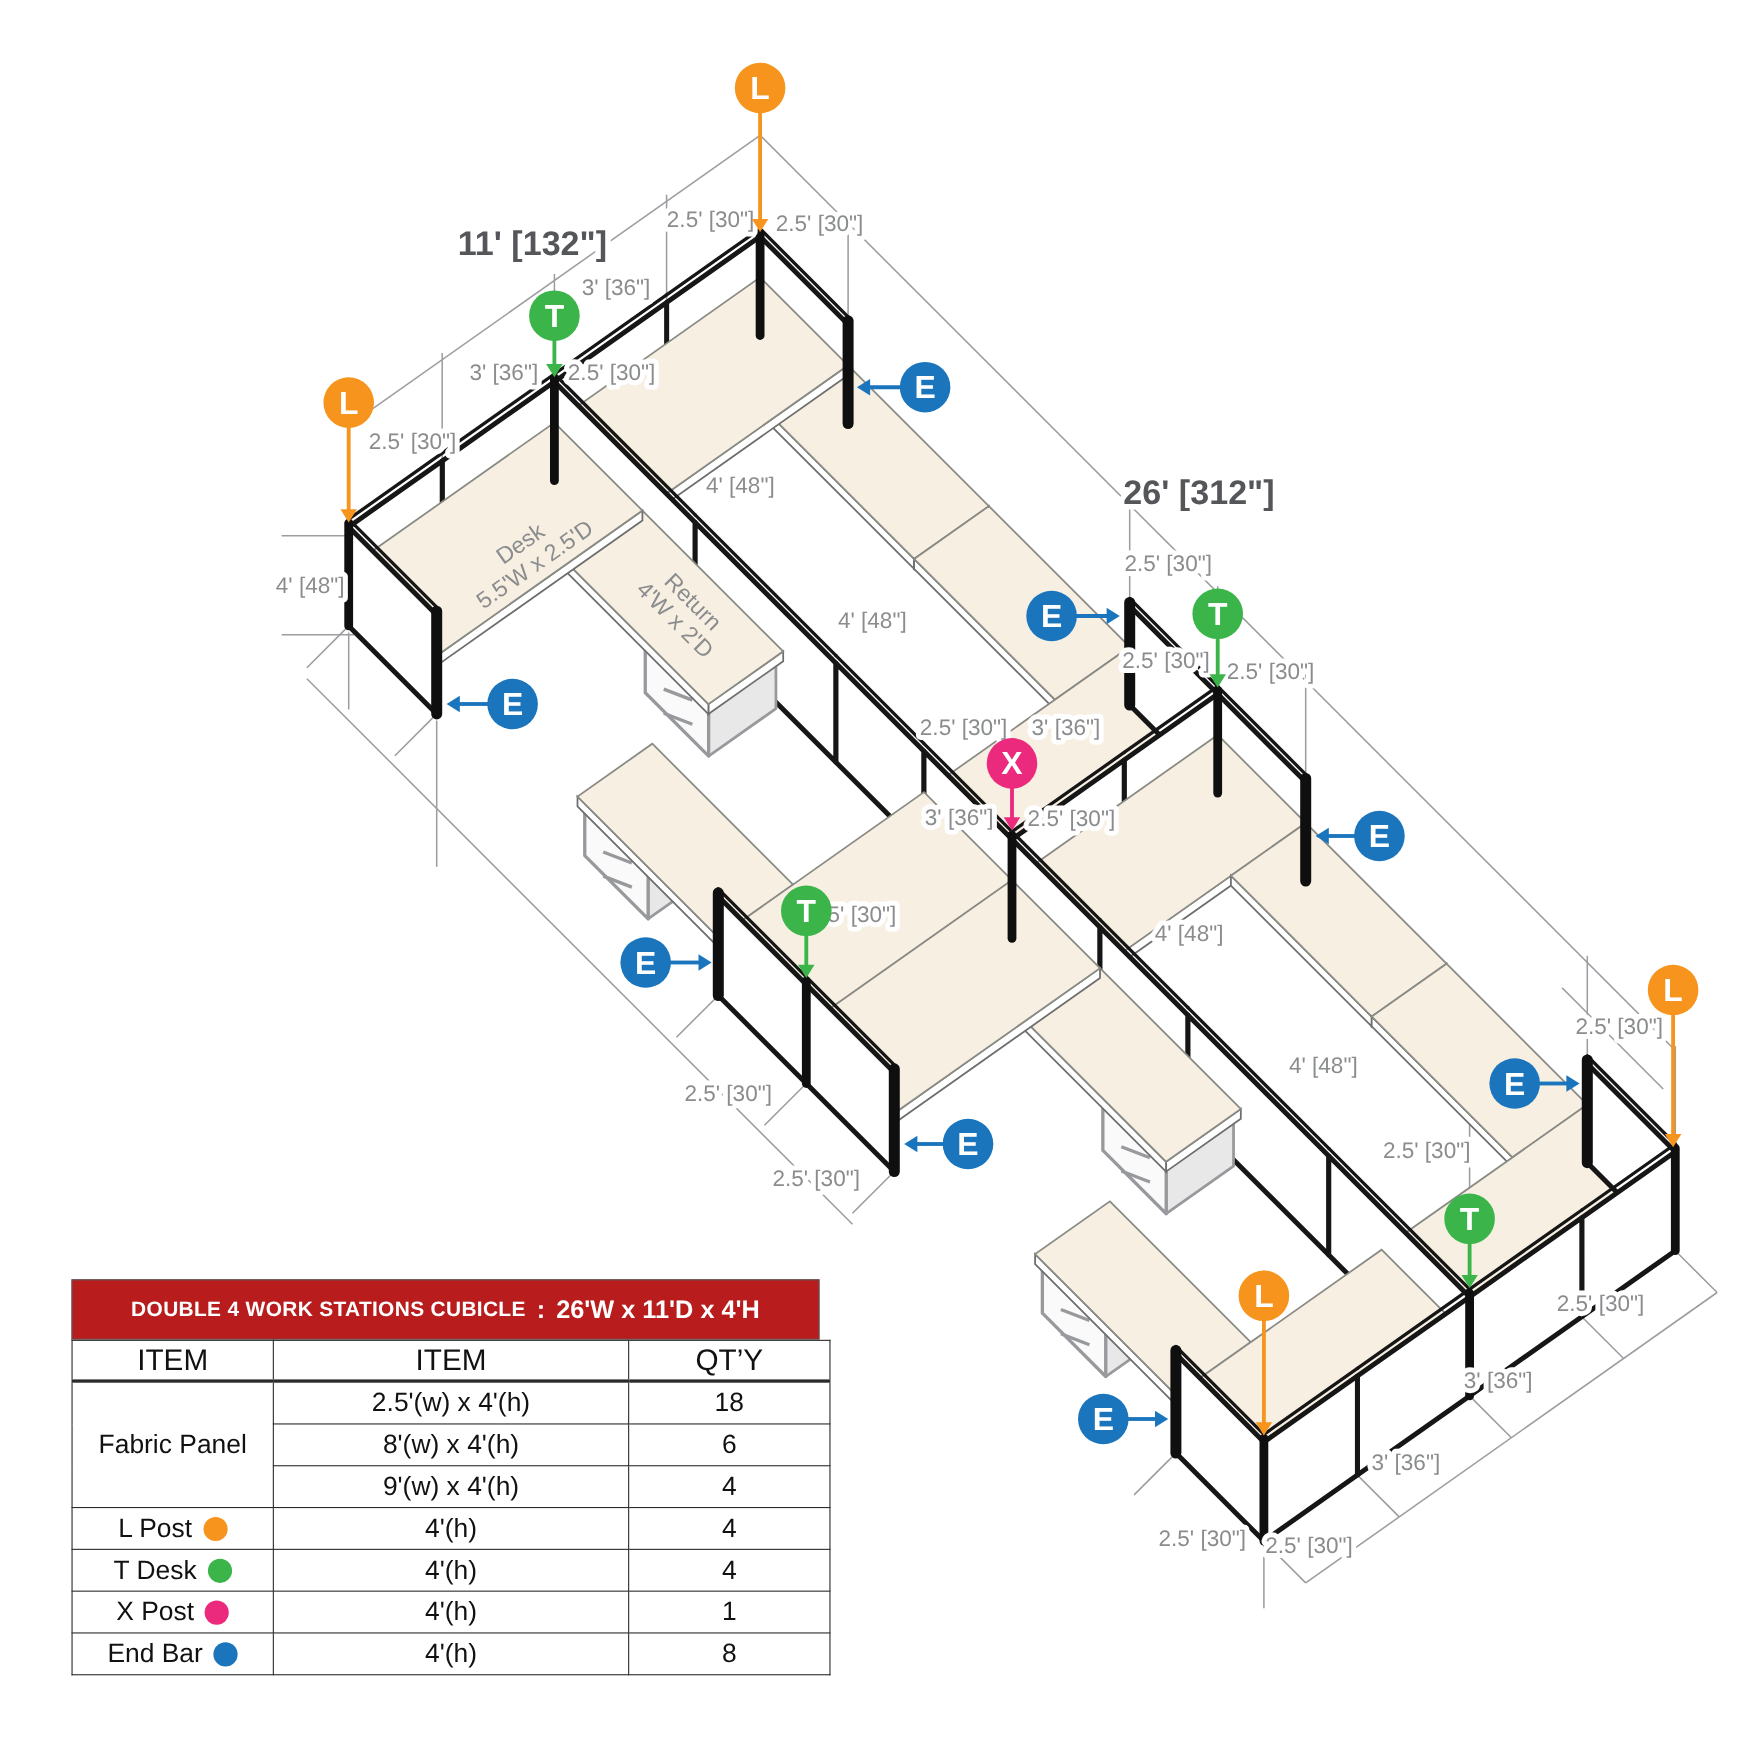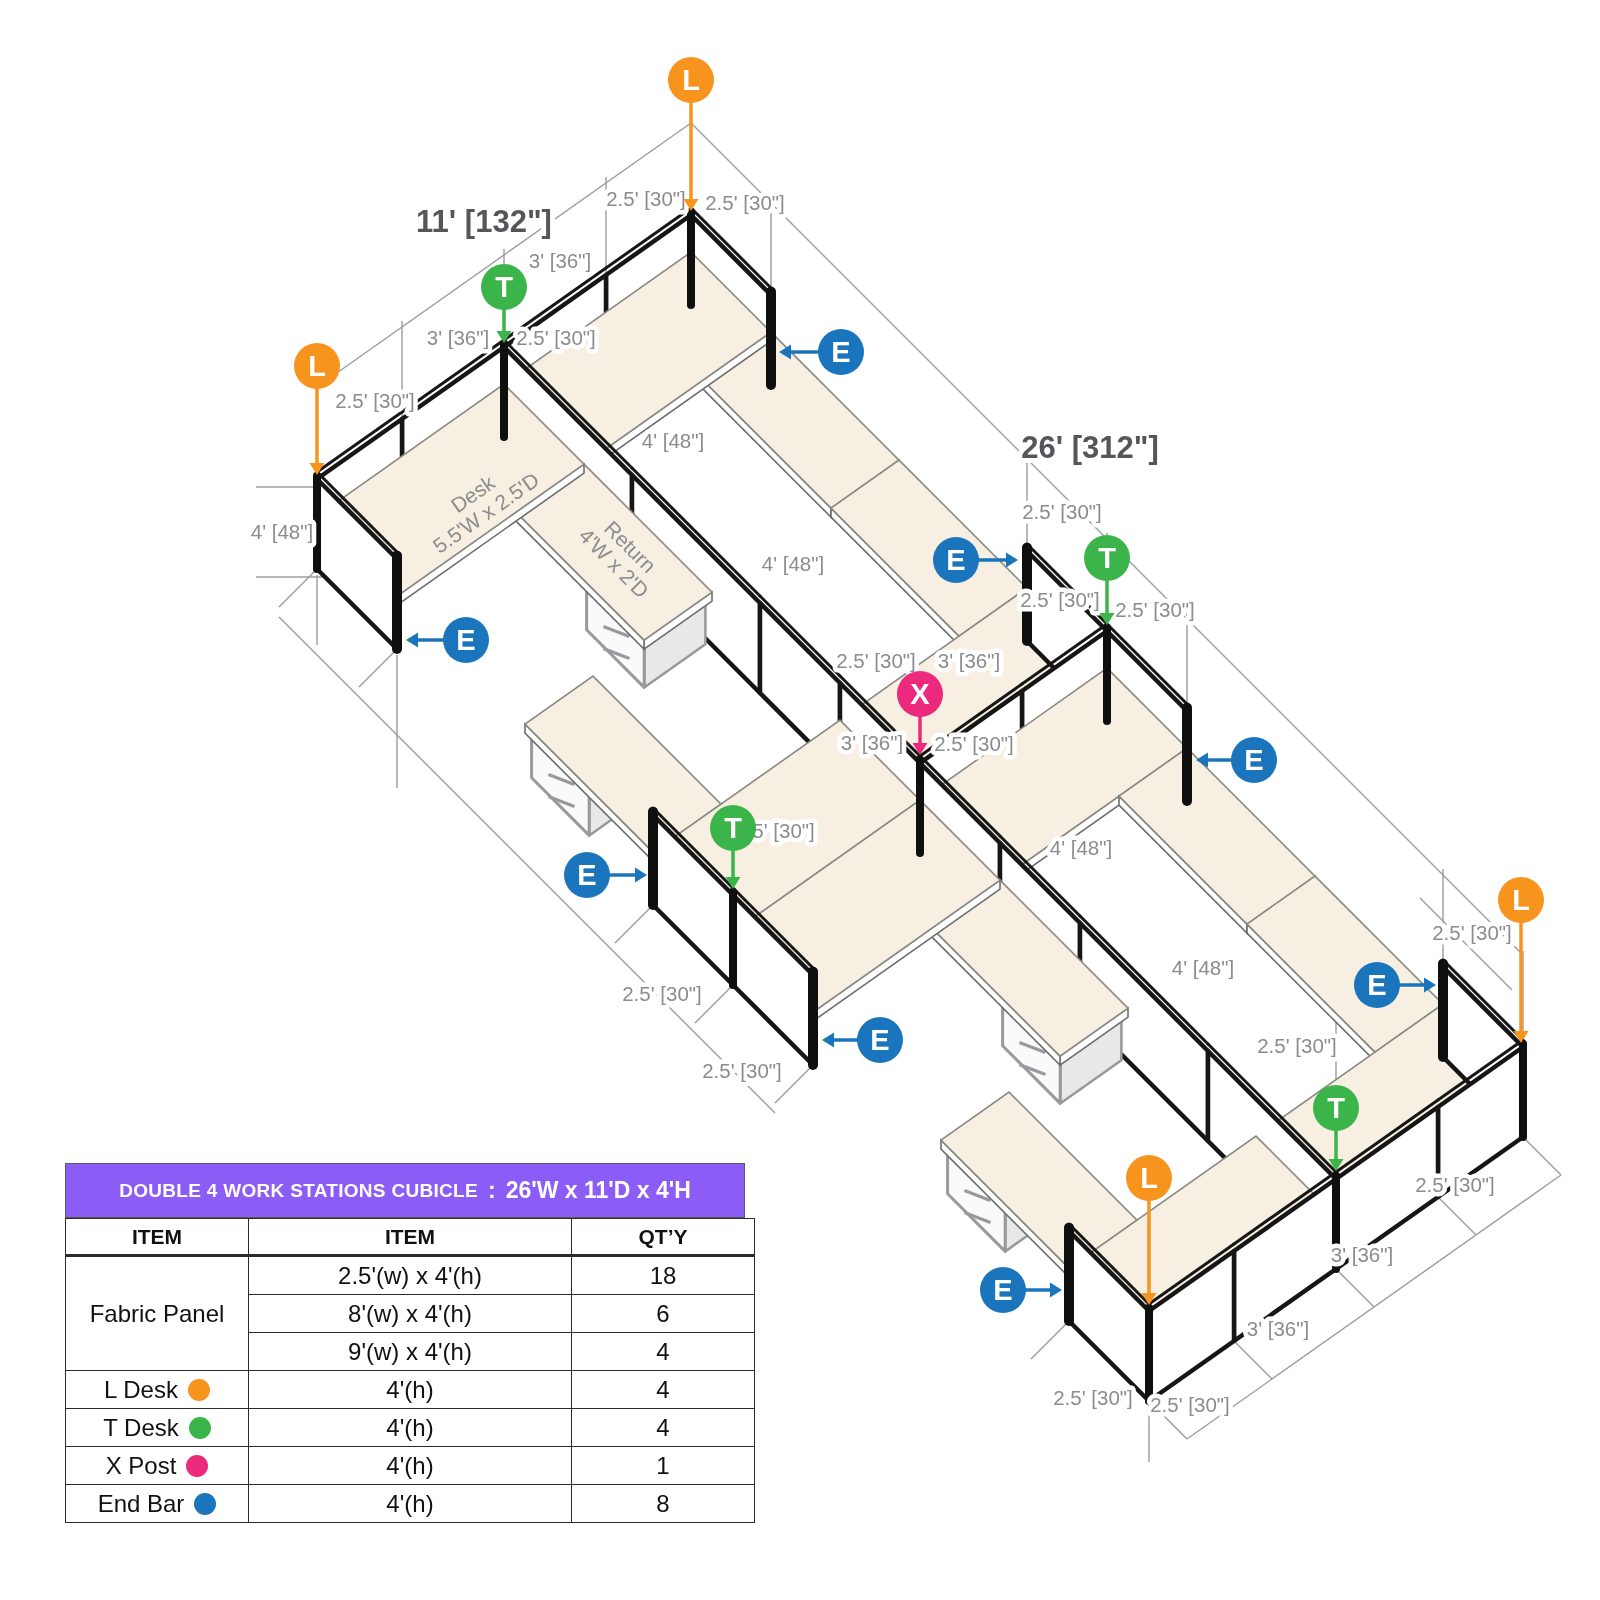--- a/index.html
+++ b/index.html
@@ -2,27 +2,27 @@
 <html><head>
 <meta charset="utf-8">
 <style>
   html,body{margin:0;padding:0;background:#ffffff;}
   body{width:1600px;height:1600px;position:relative;font-family:"Liberation Sans",sans-serif;}
   #stage{position:absolute;left:0;top:0;width:1600px;height:1600px;}
   svg{position:absolute;left:0;top:0;}
 
   
   .spec{position:absolute;left:65px;top:1163px;width:680px;}
-  .spec-head{height:55px;background:#8b5cf6;color:#fff;display:flex;align-items:center;justify-content:center;gap:10px;border:1px solid #58595b;box-sizing:border-box;}
+  .spec-head{height:55px;background:#b91c1c;color:#fff;display:flex;align-items:center;justify-content:center;gap:10px;border:1px solid #58595b;box-sizing:border-box;}
   .spec-head .t1{font-size:19px;font-weight:bold;letter-spacing:.3px;}
   .spec-head .sep{font-size:23px;font-weight:bold;}
   .spec-head .t2{font-size:23px;font-weight:bold;}
   table.grid{border-collapse:collapse;width:680px;table-layout:fixed;background:#fff;}
   table.grid td,table.grid th{border:1.6px solid #2b2b2b;text-align:center;vertical-align:middle;color:#111;}
-  table.grid th{height:33px;font-size:21px;font-weight:bold;}
+  table.grid th{height:33px;font-size:27px;font-weight:normal;}
   table.grid td{height:35px;font-size:24px;}
   th.c-item,td.c-item{width:180px;}
   th.c-size,td.c-size{width:320px;}
   th.c-qty,td.c-qty{width:180px;}
   tr.hdr th{border-bottom:3px solid #2b2b2b;}
   .itemcell{display:inline-flex;align-items:center;gap:10px;}
   .dot{display:inline-block;width:22px;height:22px;border-radius:50%;}
 </style>
 </head>
 <body>
@@ -376,21 +376,21 @@
         <td class="c-size">8'(w) x 4'(h)</td>
         <td class="c-qty">6</td>
       </tr>
       <tr>
         <td class="c-size">9'(w) x 4'(h)</td>
         <td class="c-qty">4</td>
       </tr>
       <tr>
         <td class="c-item">
           <span class="itemcell">
-                <span>L Desk</span>
+                <span>L Post</span>
                 <span class="dot" style="background: rgb(247, 148, 30);"></span>
               </span>
         </td>
         <td class="c-size">4'(h)</td>
         <td class="c-qty">4</td>
       </tr>
       <tr>
         <td class="c-item">
           <span class="itemcell">
                 <span>T Desk</span>

